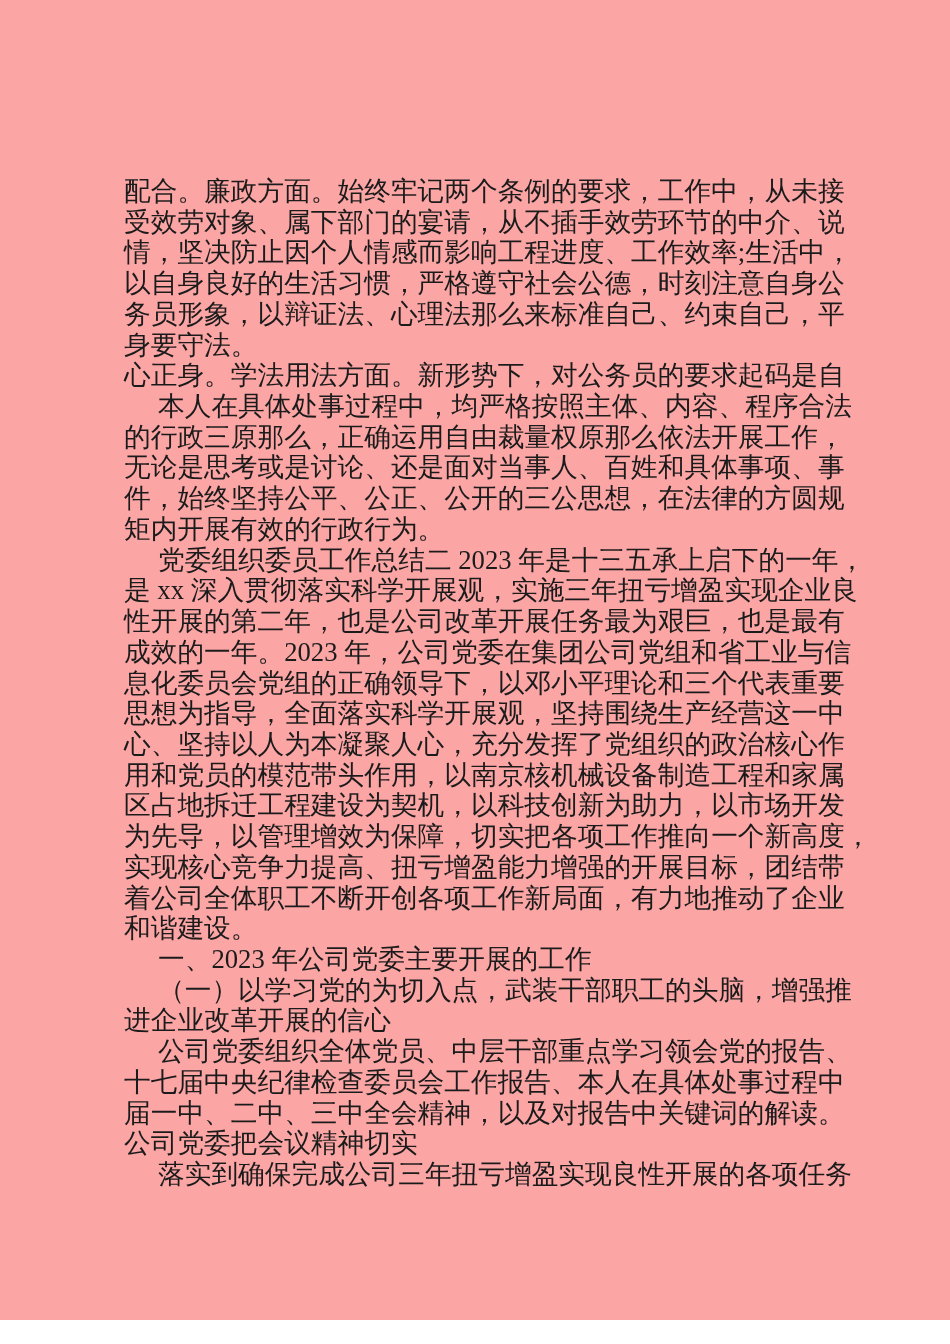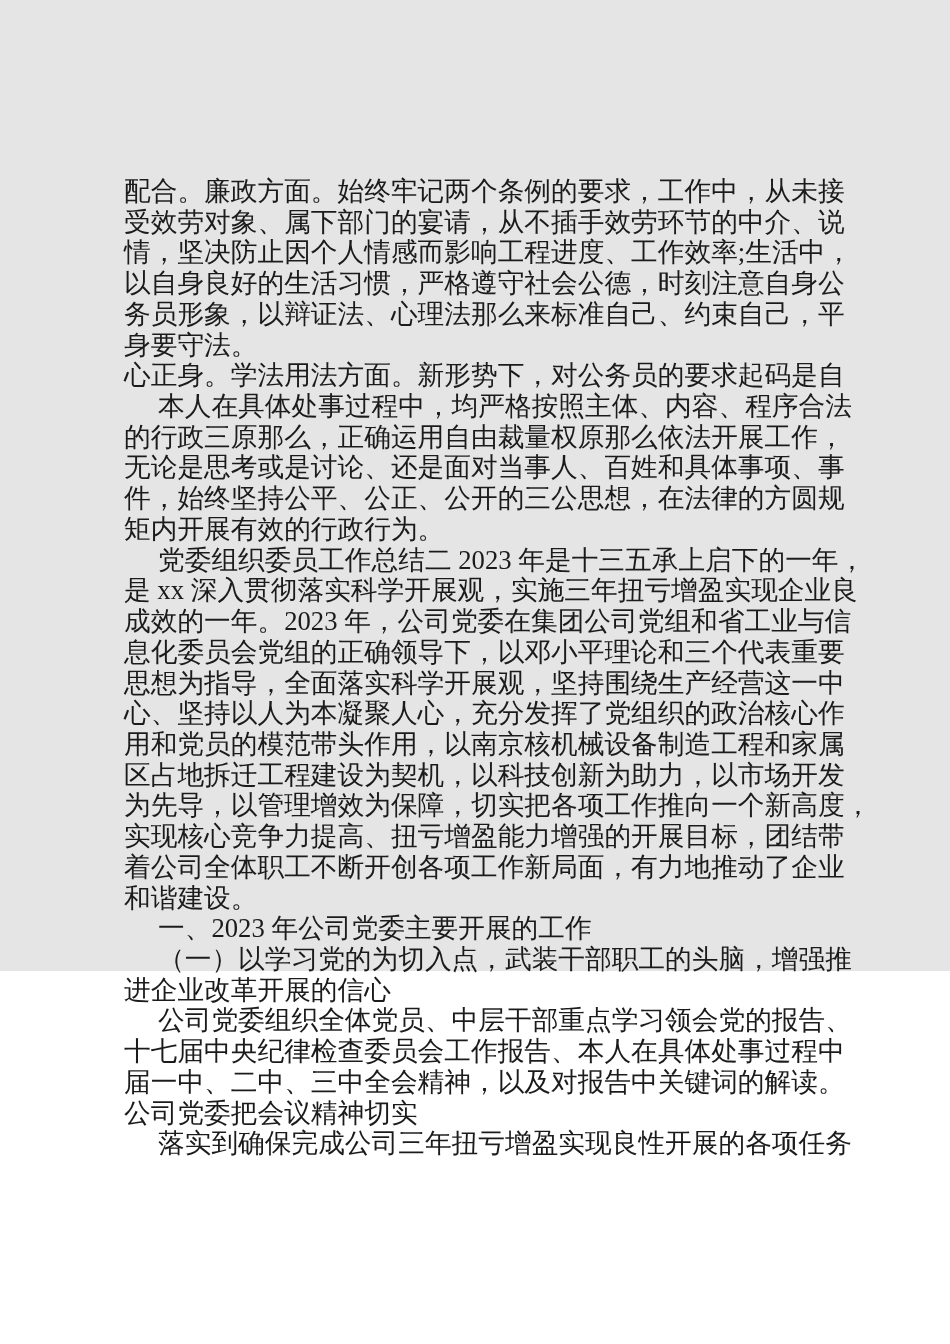--- a/index.html
+++ b/index.html
@@ -8,22 +8,22 @@
   }
   body {
     width: 950px;
     height: 1344px;
     background: #ffffff;
     overflow: hidden;
   }
   .page {
     position: relative;
     width: 950px;
-    height: 971px;
-    background: #e5e5e5;
+    height: 1320px;
+    background: #fca5a5;
   }
   .text-block {
     position: absolute;
     left: 124px;
     top: 176px;
     width: 740px;
     color: #1b1b1b;
     font-family: "Liberation Serif", "DejaVu Serif", serif;
     font-size: 26.7px;
     font-weight: 400;
@@ -50,20 +50,21 @@
       <div class="line">务员形象，以辩证法、心理法那么来标准自己、约束自己，平</div>
       <div class="line">身要守法。</div>
       <div class="line">心正身。学法用法方面。新形势下，对公务员的要求起码是自</div>
       <div class="line indent">本人在具体处事过程中，均严格按照主体、内容、程序合法</div>
       <div class="line">的行政三原那么，正确运用自由裁量权原那么依法开展工作，</div>
       <div class="line">无论是思考或是讨论、还是面对当事人、百姓和具体事项、事</div>
       <div class="line">件，始终坚持公平、公正、公开的三公思想，在法律的方圆规</div>
       <div class="line">矩内开展有效的行政行为。</div>
       <div class="line indent">党委组织委员工作总结二 2023 年是十三五承上启下的一年，</div>
       <div class="line">是 xx 深入贯彻落实科学开展观，实施三年扭亏增盈实现企业良</div>
+      <div class="line">性开展的第二年，也是公司改革开展任务最为艰巨，也是最有</div>
       <div class="line">成效的一年。2023 年，公司党委在集团公司党组和省工业与信</div>
       <div class="line">息化委员会党组的正确领导下，以邓小平理论和三个代表重要</div>
       <div class="line">思想为指导，全面落实科学开展观，坚持围绕生产经营这一中</div>
       <div class="line">心、坚持以人为本凝聚人心，充分发挥了党组织的政治核心作</div>
       <div class="line">用和党员的模范带头作用，以南京核机械设备制造工程和家属</div>
       <div class="line">区占地拆迁工程建设为契机，以科技创新为助力，以市场开发</div>
       <div class="line">为先导，以管理增效为保障，切实把各项工作推向一个新高度，</div>
       <div class="line">实现核心竞争力提高、扭亏增盈能力增强的开展目标，团结带</div>
       <div class="line">着公司全体职工不断开创各项工作新局面，有力地推动了企业</div>
       <div class="line">和谐建设。</div>

